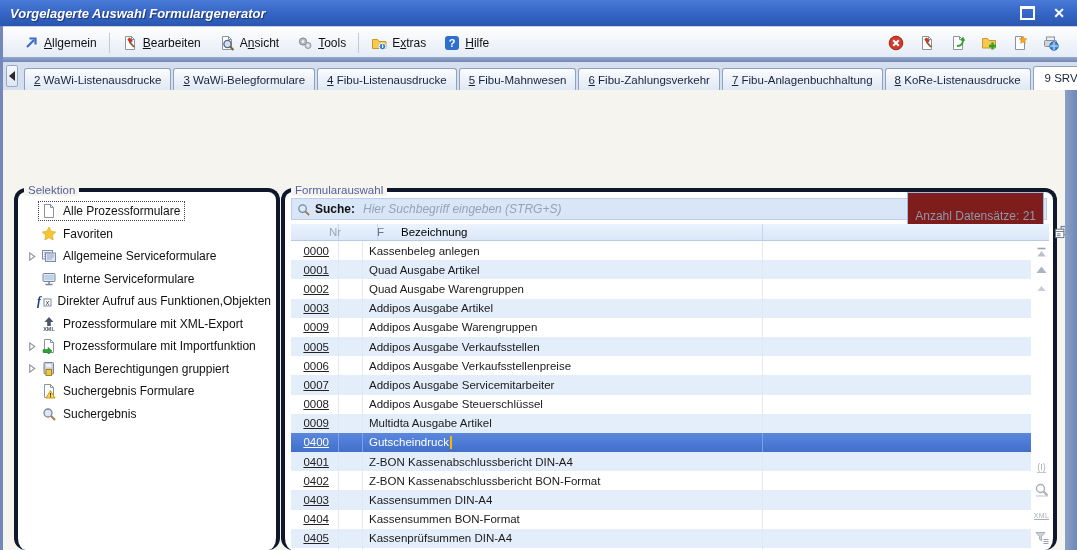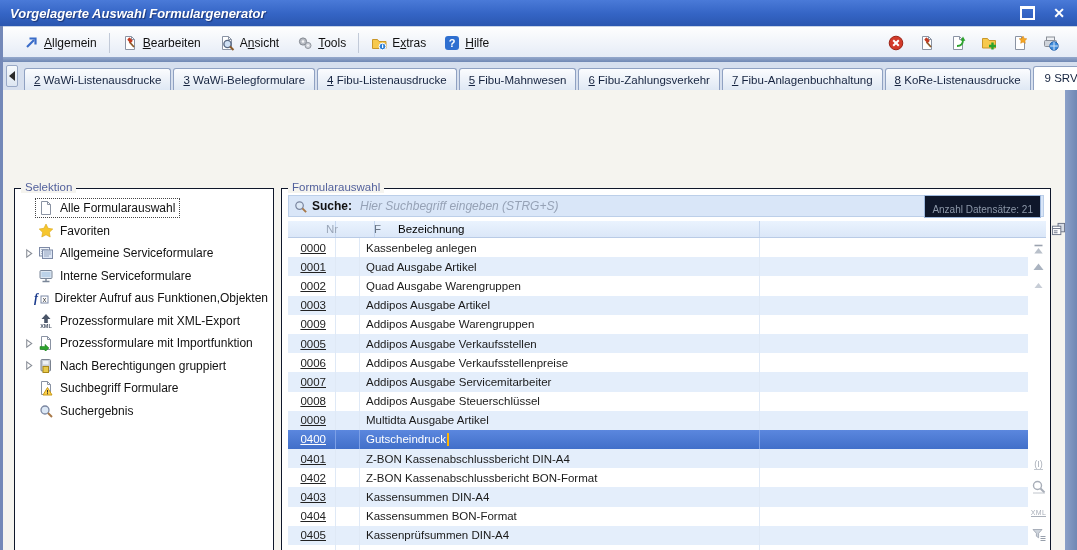--- a/index.html
+++ b/index.html
@@ -36,41 +36,41 @@
     background:linear-gradient(#fbfcfe,#dfe8f4);padding:5px 9px 4px;margin-right:2px;
     font-size:11.5px;color:#15233f;white-space:nowrap;}
   .tab u{text-decoration:underline;}
   .tab.active{background:#fff;padding:5px 11px 6px;position:relative;z-index:2;border-color:#8fa1c2;}
   
   .content{position:absolute;left:0;top:90px;right:0;bottom:0;background:#f5f4ef;}
   .edge-left{position:absolute;left:0;top:26px;bottom:0;width:3px;background:#7388b8;z-index:5;}
   .edge-right{position:absolute;right:0;top:90px;bottom:0;width:12px;
     background:linear-gradient(90deg,#8ba0c8,#7088b4);z-index:5;}
   
-  .groupbox{position:absolute;border:1px solid #0f172a;border-radius:0;background:transparent;}
+  .groupbox{position:absolute;border:4px solid #0f172a;border-radius:12px;background:transparent;}
   .gb-label{position:absolute;top:-8px;left:6px;background:#f5f4ef;padding:0 4px;
     font-size:11.5px;color:#53619c;}
   .gb-sidebar{left:14px;top:98px;width:258px;bottom:0;border-bottom:none;background:#fff;}
   .gb-main{left:281px;top:98px;width:768px;bottom:0;border-bottom:none;background:#fff;}
   
   .tree{position:absolute;left:0;top:8px;right:0;bottom:0;overflow:hidden;}
   .tree-item{display:flex;align-items:center;height:22.5px;padding-left:8px;}
   .tw-arrow{width:12px;display:flex;justify-content:center;}
   .focusbox{display:inline-flex;align-items:center;gap:6px;border:1px dotted transparent;
     padding:1px 4px 1px 2px;font-size:12px;color:#111;white-space:nowrap;}
   .tree-item.selected .focusbox{border-color:#444;}
   
   .searchrow{position:absolute;left:6px;top:6px;width:756px;height:22px;box-sizing:border-box;
     background:#d9e6f8;border:1px solid #bccfe9;display:flex;align-items:center;}
   .searchrow .s-label{font-weight:bold;font-size:12px;margin:0 6px 0 4px;color:#111;}
   .search-input{flex:1;border:none;background:transparent;outline:none;font-family:"Liberation Sans",sans-serif;
     font-size:12px;color:#333;height:18px;}
   .search-input::placeholder{color:#96a2b6;font-style:italic;opacity:1;}
-  .count-box{border:1px solid #9fb9dd;color:#8d98a9;font-size:10px;padding:8px 7px 2px;
-    margin:1px 2px 1px 6px;white-space:nowrap;background:#0f172a;}
+  .count-box{border:1px solid #9fb9dd;color:#8d98a9;font-size:12px;padding:16px 7px 2px;
+    margin:1px 2px 1px 6px;white-space:nowrap;background:#7f1d1d;}
   
   .thead{position:absolute;left:6px;top:32px;width:758px;height:17px;box-sizing:border-box;
     background:linear-gradient(#eaf3fe,#dbe7f8);border-bottom:1px solid #b9cbe6;
     display:grid;grid-template-columns:48px 24px 400px 1fr 20px;font-size:11.5px;align-items:center;}
   .thead .hc{height:100%;display:flex;align-items:center;border-right:1px solid #c5d6ee;padding-left:6px;box-sizing:border-box;margin-left:32px;}
   .hc.hc-nr{color:#9aa6b8;justify-content:flex-start;}
   .hc.hc-f{color:#6a7686;}
   .hc.hc-name{color:#000;}
   .hc.hc-fill{border-right:none;}
   .hc.hc-icons{border-right:none;padding:0;justify-content:center;}
@@ -266,21 +266,21 @@
       <div class="tree" id="tree">
           <div class="tree-item selected">
             <span class="tw-arrow"></span>
             <span class="focusbox">
               <span class="icon">
                 <svg width="16" height="16" viewBox="0 0 16 16">
                   <path d="M3.5 1.5 h6 l3 3 v10 h-9 z" fill="#fff" stroke="#8a93a3"></path>
                   <path d="M9.5 1.5 v3 h3" fill="none" stroke="#8a93a3"></path>
                 </svg>
               </span>
-              <span>Alle Formularauswahl</span>
+              <span>Alle Prozessformulare</span>
             </span>
           </div>
           <div class="tree-item">
             <span class="tw-arrow"></span>
             <span class="focusbox">
               <span class="icon">
                 <svg width="16" height="16" viewBox="0 0 16 16">
                   <path d="M8 1 l2.1 4.3 4.7 .7 -3.4 3.3 .8 4.7 -4.2 -2.2 -4.2 2.2 .8 -4.7 -3.4 -3.3 4.7 -.7z" fill="#f6c62e" stroke="#d9a514" stroke-width=".6"></path>
                 </svg>
               </span>
@@ -382,21 +382,21 @@
             <span class="focusbox">
               <span class="icon">
                 <svg width="16" height="16" viewBox="0 0 16 16">
                   <path d="M3.5 1.5 h6 l3 3 v10 h-9 z" fill="#fff" stroke="#8a93a3"></path>
                   <path d="M9.5 1.5 v3 h3" fill="none" stroke="#8a93a3"></path>
                   <path d="M9.5 7.5 l4.5 7.5 h-9z" fill="#ffd24a" stroke="#c89a1a"></path>
                   <rect x="9" y="10" width="1" height="2.6" fill="#333"></rect>
                   <rect x="9" y="13.2" width="1" height="1" fill="#333"></rect>
                 </svg>
               </span>
-              <span>Suchbegriff Formulare</span>
+              <span>Suchergebnis Formulare</span>
             </span>
           </div>
           <div class="tree-item">
             <span class="tw-arrow"></span>
             <span class="focusbox">
               <span class="icon">
                 <svg width="16" height="16" viewBox="0 0 16 16">
                   <circle cx="7" cy="7" r="4" fill="#dce8f6" stroke="#7a86a0" stroke-width="1.3"></circle>
                   <path d="M10 10 l4 4" stroke="#a87848" stroke-width="2"></path>
                 </svg>

